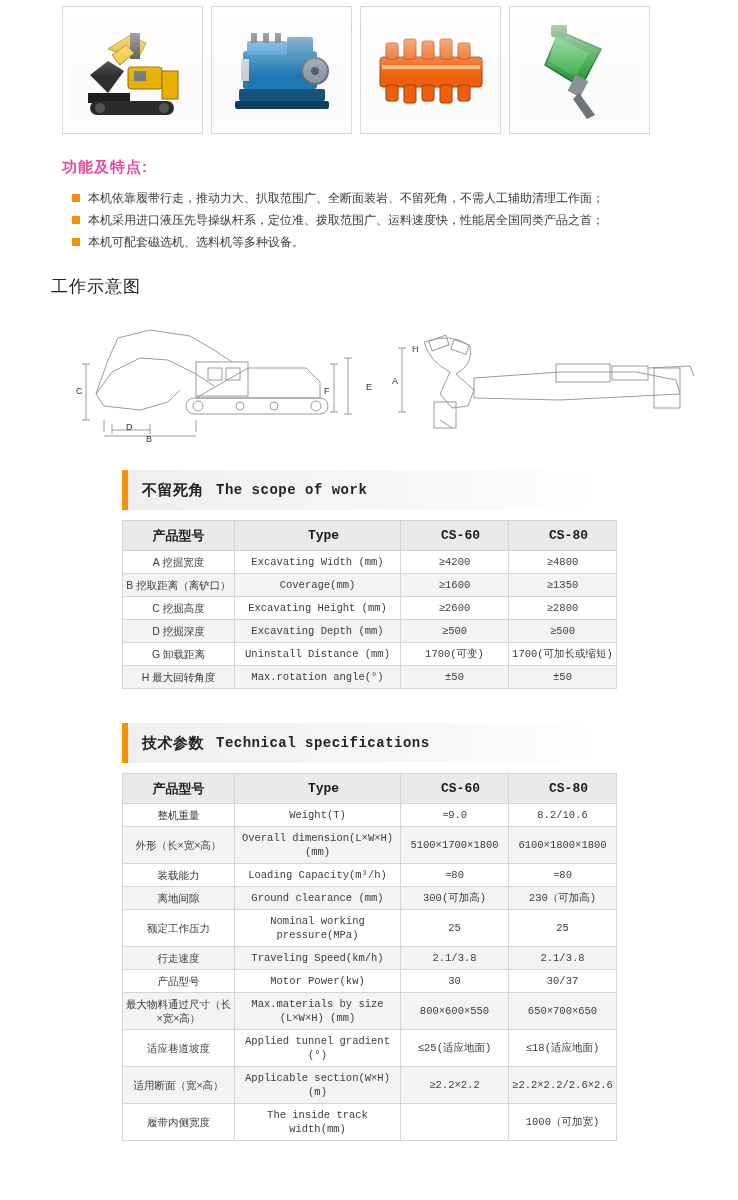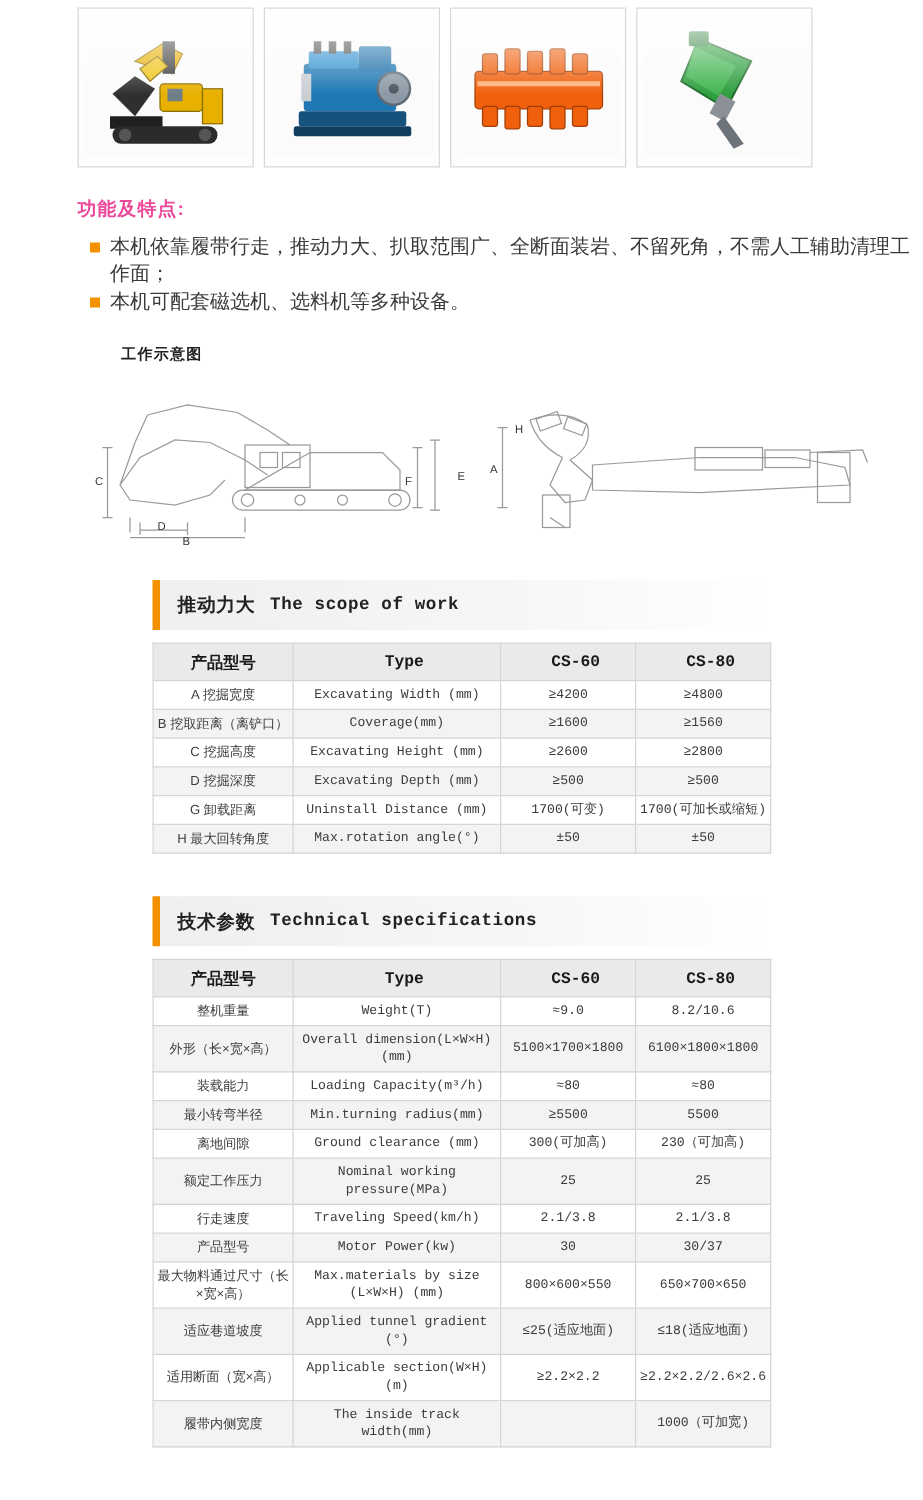--- a/index.html
+++ b/index.html
@@ -50,40 +50,40 @@
     color: #ec4899;
     margin: 24px 0 10px 62px;
     letter-spacing: 1px;
   }
   .bullets {
     margin: 0 0 0 72px;
     padding: 0;
     list-style: none;
   }
   .bullets li {
-    font-size: 16px;
+    font-size: 12px;
     color: #3a3a3a;
     line-height: 22px;
     position: relative;
     padding-left: 16px;
   }
   .bullets li::before {
     content: "";
     position: absolute;
     left: 0; top: 7px;
     width: 8px; height: 8px;
     background: #f39100;
   }
 
   
   .diagram-title {
-    font-size: 12px;
-    font-weight: bold;
+    font-size: 17px;
+    font-weight: normal;
     color: #222;
-    margin: 22px 0 4px 97px;
+    margin: 22px 0 4px 51px;
     letter-spacing: 1px;
   }
   .diagram-wrap {
     width: 738px;
     height: 150px;
     position: relative;
   }
   .diagram-wrap svg { display: block; }
 
   
@@ -240,20 +240,21 @@
       </svg>
     </div>
     <div class="shine"></div>
   </div>
 
 </div>
 
 <div class="section-title">功能及特点:</div>
 <ul class="bullets">
   <li>本机依靠履带行走，推动力大、扒取范围广、全断面装岩、不留死角，不需人工辅助清理工作面；</li>
+  <li>本机采用进口液压先导操纵杆系，定位准、拨取范围广、运料速度快，性能居全国同类产品之首；</li>
   <li>本机可配套磁选机、选料机等多种设备。</li>
 </ul>
 
 <div class="diagram-title">工作示意图</div>
 <div class="diagram-wrap">
   <svg width="738" height="150" viewBox="0 0 738 150">
     <g stroke="#9a9a9a" fill="none" stroke-width="1">
 
       <path d="M96 92 L112 70 L140 56 L168 58 L196 72 L214 84"></path>
       <path d="M118 36 L150 28 L190 34 L214 48 L232 60"></path>
@@ -303,21 +304,21 @@
       <text x="366" y="88">E</text>
       <text x="324" y="92">F</text>
       <text x="412" y="50">H</text>
       <text x="392" y="82">A</text>
     </g>
   </svg>
 </div>
 
 <div class="block">
   <div class="block-head">
-    <span>推动力大</span>
+    <span>不留死角</span>
     <span class="en">The scope of work</span>
   </div>
   <table class="spec">
     <colgroup>
         <col class="c1">
         <col class="c2">
         <col class="c3">
         <col class="c4">
       </colgroup>
     <thead>
@@ -332,21 +333,21 @@
       <tr>
         <td>A 挖掘宽度</td>
         <td class="en-col">Excavating Width (mm)</td>
         <td class="val">≥4200</td>
         <td class="val">≥4800</td>
       </tr>
       <tr>
         <td>B 挖取距离（离铲口）</td>
         <td class="en-col">Coverage(mm)</td>
         <td class="val">≥1600</td>
-        <td class="val">≥1560</td>
+        <td class="val">≥1350</td>
       </tr>
       <tr>
         <td>C 挖掘高度</td>
         <td class="en-col">Excavating Height (mm)</td>
         <td class="val">≥2600</td>
         <td class="val">≥2800</td>
       </tr>
       <tr>
         <td>D 挖掘深度</td>
         <td class="en-col">Excavating Depth (mm)</td>
@@ -404,26 +405,20 @@
         <td class="val">5100×1700×1800</td>
         <td class="val">6100×1800×1800</td>
       </tr>
       <tr>
         <td>装载能力</td>
         <td class="en-col">Loading Capacity(m³/h)</td>
         <td class="val">≈80</td>
         <td class="val">≈80</td>
       </tr>
       <tr>
-        <td>最小转弯半径</td>
-        <td class="en-col">Min.turning radius(mm)</td>
-        <td class="val">≥5500</td>
-        <td class="val">5500</td>
-      </tr>
-      <tr>
         <td>离地间隙</td>
         <td class="en-col">Ground clearance (mm)</td>
         <td class="val">300(可加高)</td>
         <td class="val">230（可加高)</td>
       </tr>
       <tr>
         <td>额定工作压力</td>
         <td class="en-col">Nominal working pressure(MPa)</td>
         <td class="val">25</td>
         <td class="val">25</td>

